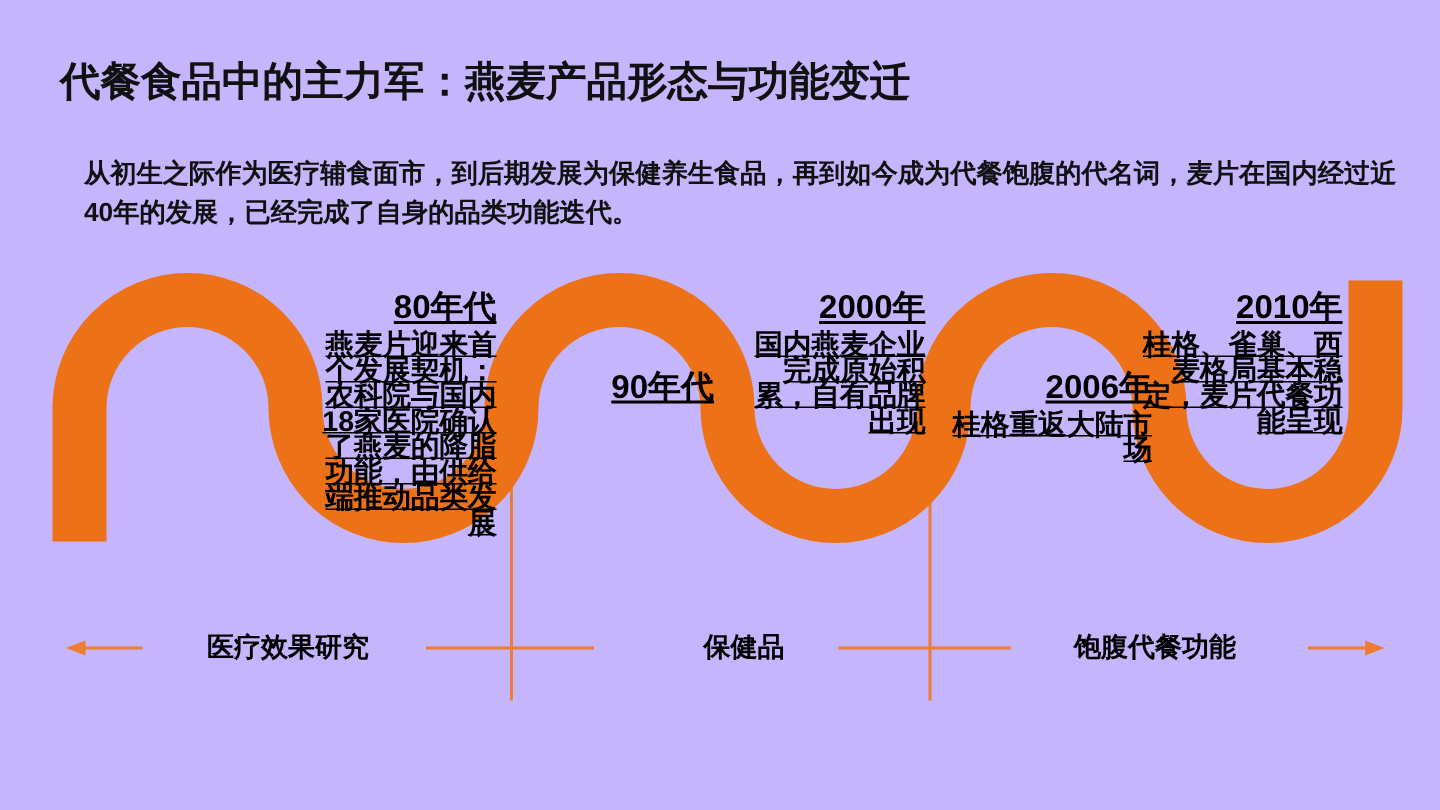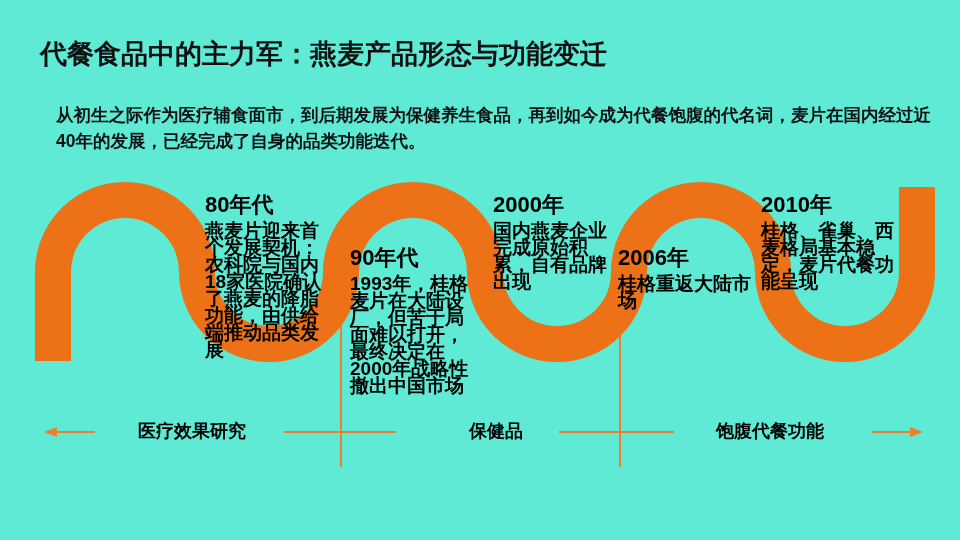--- a/index.html
+++ b/index.html
@@ -1,20 +1,20 @@
 <!DOCTYPE html>
 <html><head>
 <meta charset="utf-8">
 <style>
   html, body { margin: 0; padding: 0; background: #ffffff; }
   .slide {
     position: relative;
     width: 960px;
     height: 540px;
-    background: #5eead4;
+    background: #c4b5fd;
     overflow: hidden;
     font-family: "Liberation Sans", sans-serif;
     color: #000000;
   }
   .title {
     position: absolute;
     left: 40px;
     top: 36px;
     margin: 0;
     width: 890px;
@@ -37,21 +37,22 @@
   .timeline-svg {
     position: absolute;
     left: 0;
     top: 0;
     width: 960px;
     height: 540px;
   }
   .era {
     position: absolute;
     transform: translateX(-50%);
-    text-align: left;
+    text-align: right;
+    text-decoration: underline;
   }
   .era-year {
     font-size: 22px;
     font-weight: 800;
     line-height: 26px;
     margin-bottom: 4px;
     white-space: nowrap;
   }
   .era-desc {
     font-size: 19px;
@@ -104,21 +105,20 @@
   </svg>
 
 
   <div class="era" style="left:268px; top:192px; width:126px">
     <div class="era-year">80年代</div>
     <div class="era-desc">燕麦片迎来首个发展契机：农科院与国内18家医院确认了燕麦的降脂功能，由供给端推动品类发展</div>
   </div>
 
   <div class="era" style="left:413px; top:245px; width:126px">
     <div class="era-year">90年代</div>
-    <div class="era-desc">1993年，桂格麦片在大陆设厂，但苦于局面难以打开，最终决定在2000年战略性撤出中国市场</div>
   </div>
 
   <div class="era" style="left:555px; top:192px; width:124px">
     <div class="era-year">2000年</div>
     <div class="era-desc">国内燕麦企业完成原始积累，自有品牌出现</div>
   </div>
 
   <div class="era" style="left:693px; top:245px; width:150px">
     <div class="era-year">2006年</div>
     <div class="era-desc">桂格重返大陆市场</div>

